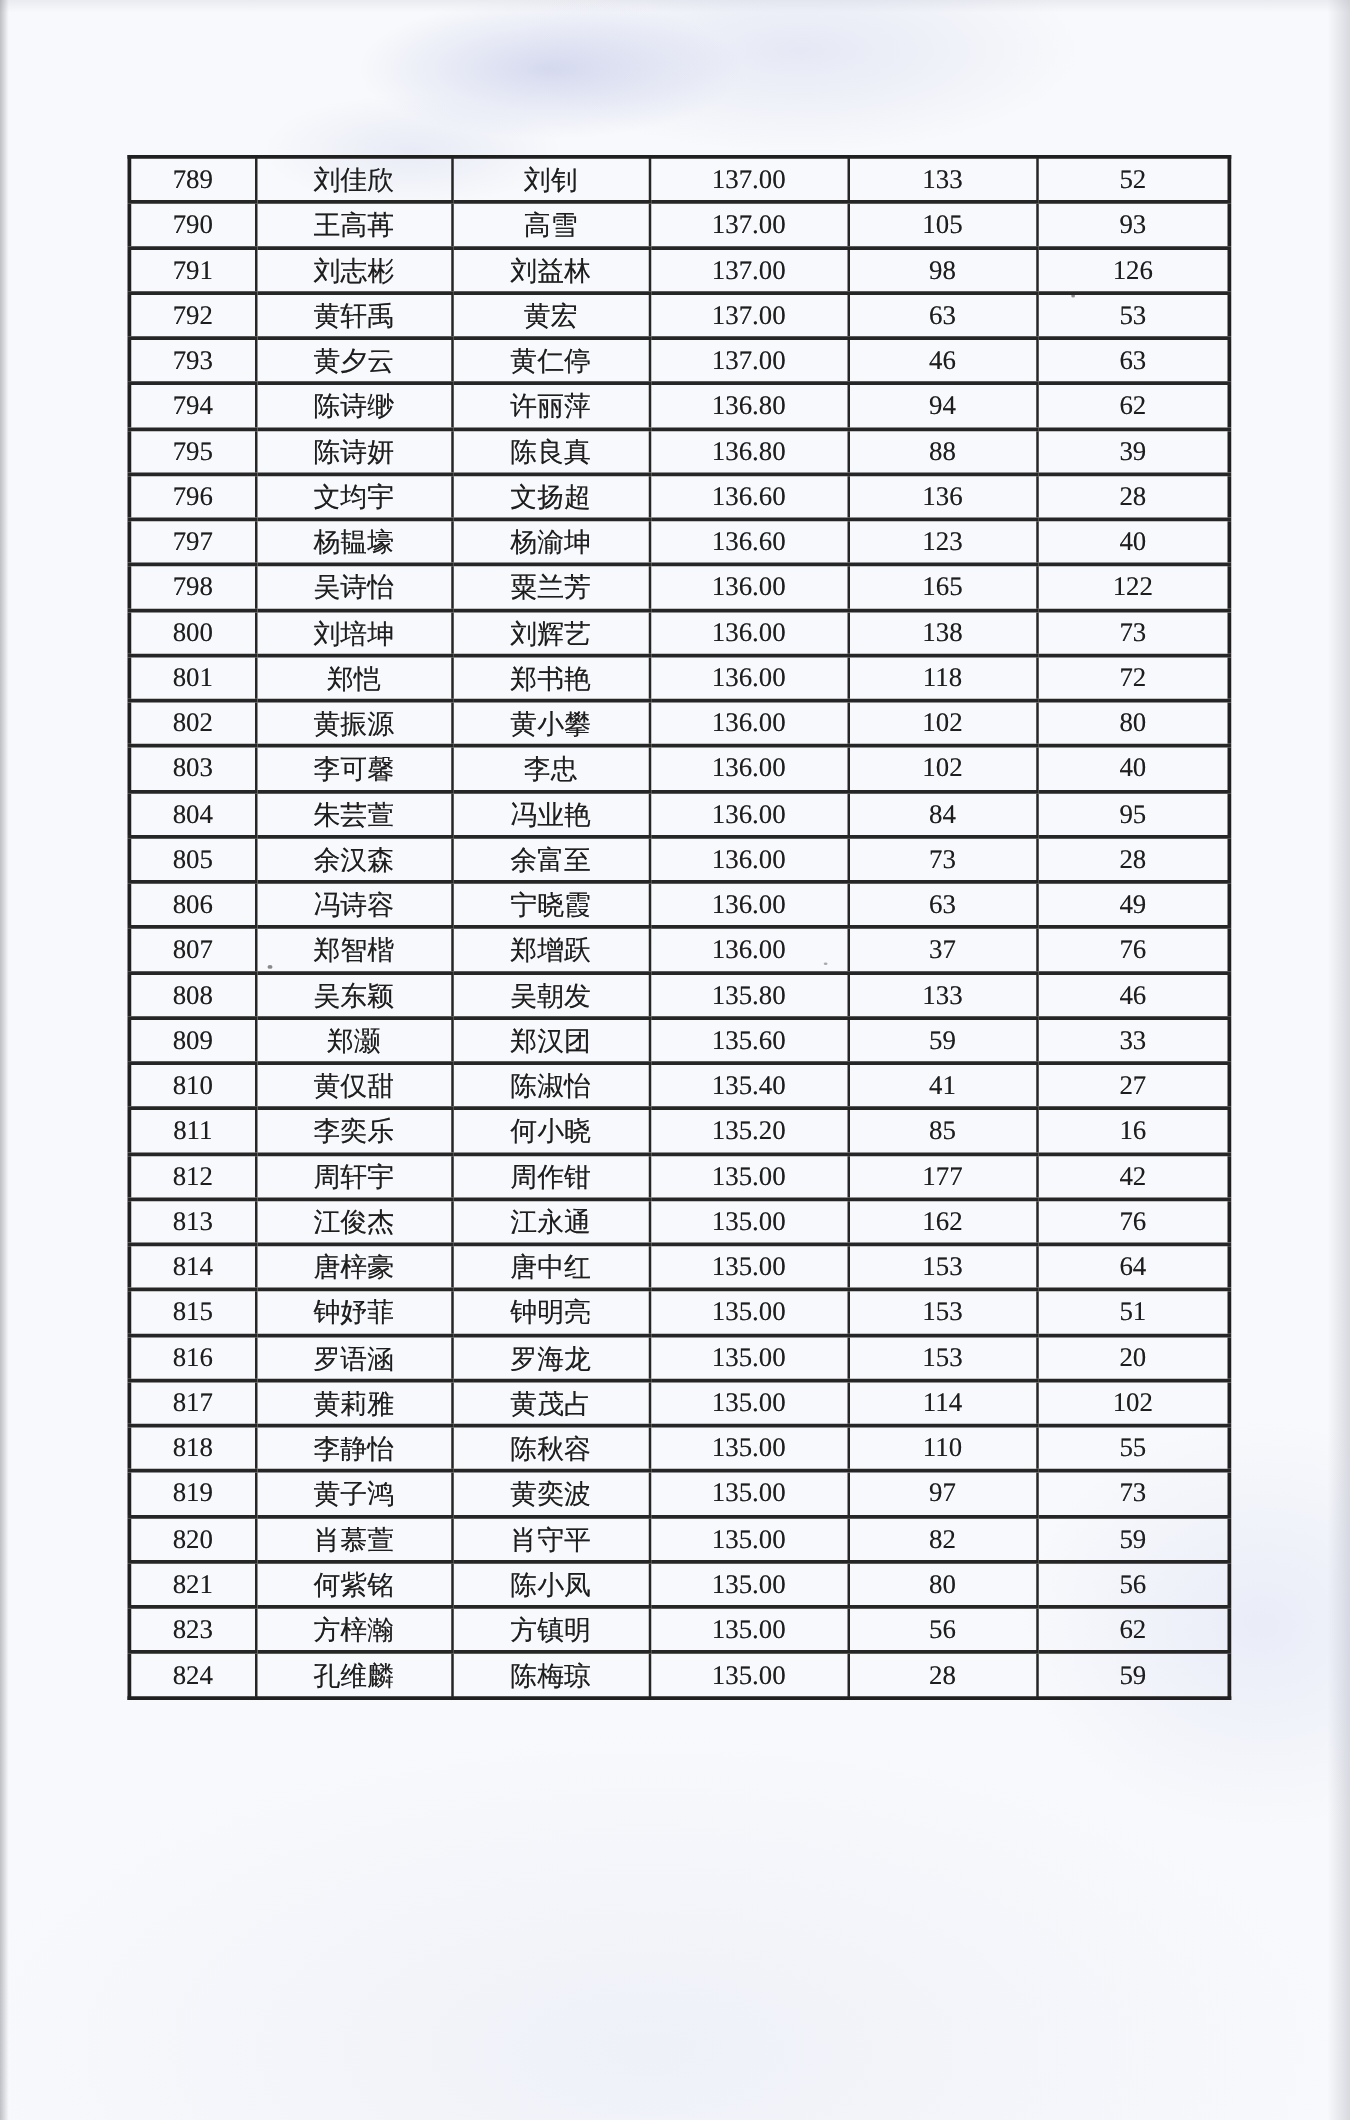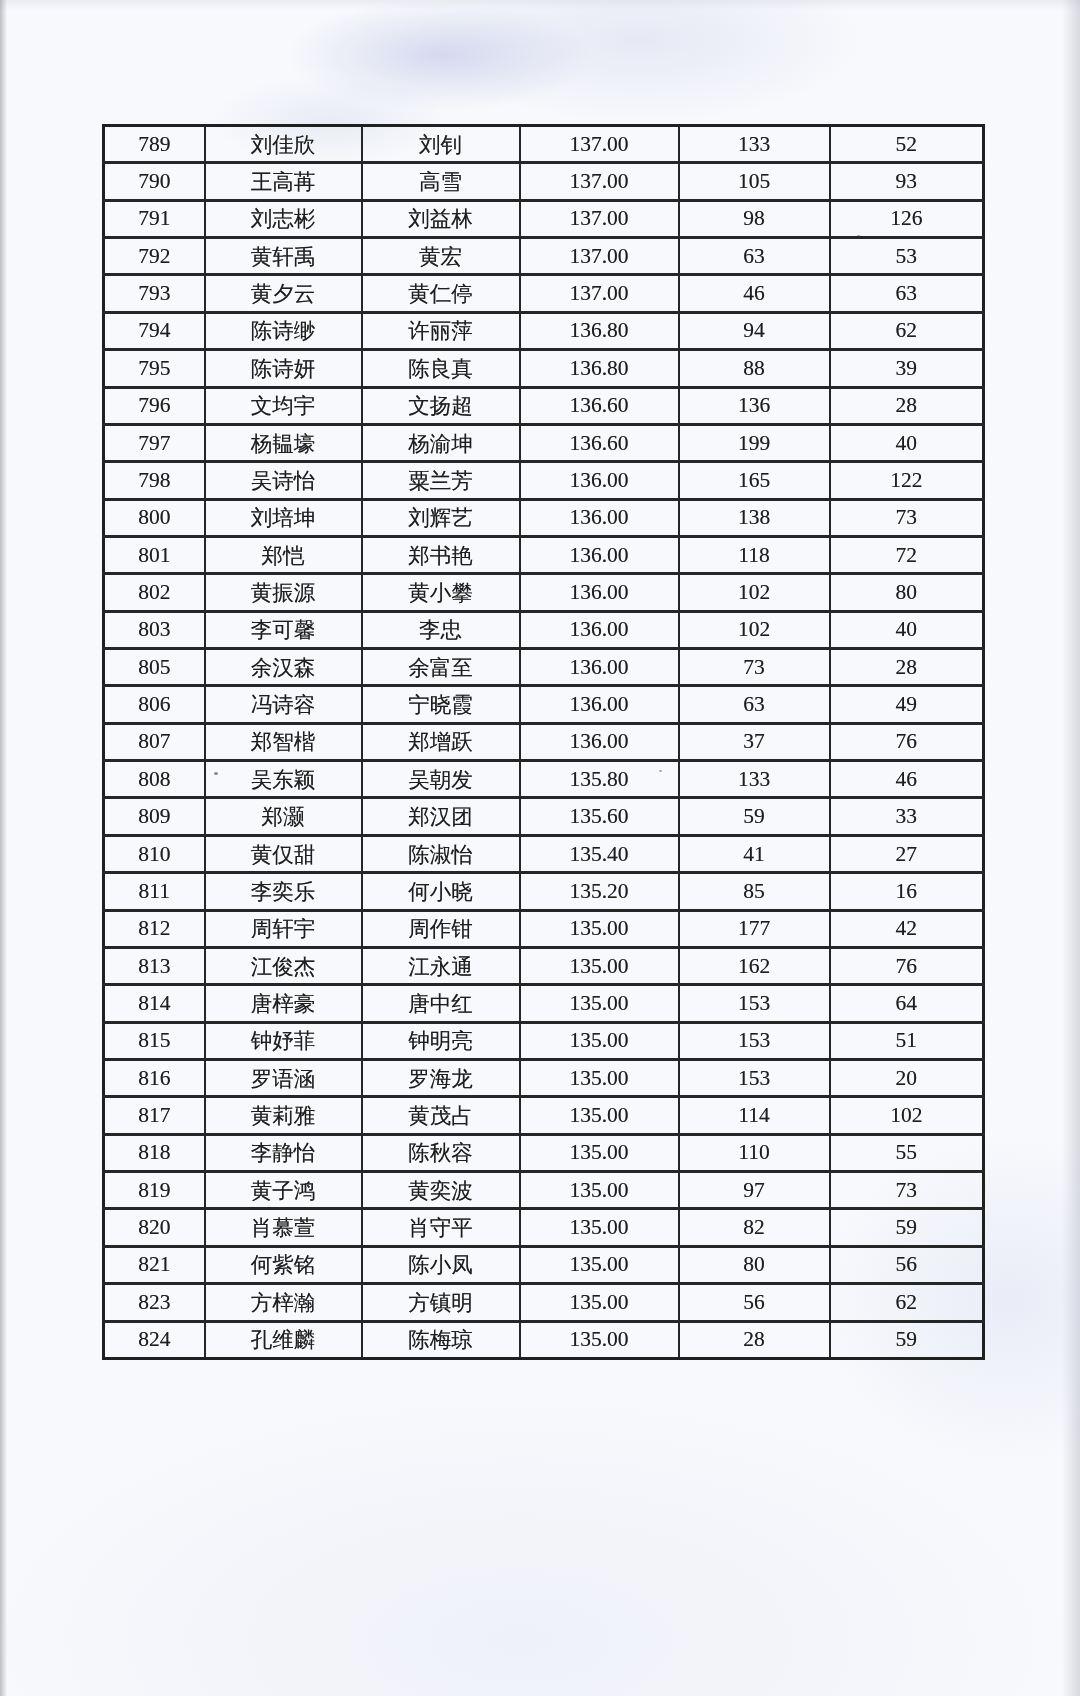--- a/index.html
+++ b/index.html
@@ -147,21 +147,21 @@
           <td>文扬超</td>
           <td>136.60</td>
           <td>136</td>
           <td>28</td>
         </tr>
         <tr>
           <td>797</td>
           <td>杨韫壕</td>
           <td>杨渝坤</td>
           <td>136.60</td>
-          <td>199</td>
+          <td>123</td>
           <td>40</td>
         </tr>
         <tr>
           <td>798</td>
           <td>吴诗怡</td>
           <td>粟兰芳</td>
           <td>136.00</td>
           <td>165</td>
           <td>122</td>
         </tr>
@@ -189,20 +189,28 @@
           <td>102</td>
           <td>80</td>
         </tr>
         <tr>
           <td>803</td>
           <td>李可馨</td>
           <td>李忠</td>
           <td>136.00</td>
           <td>102</td>
           <td>40</td>
+        </tr>
+        <tr>
+          <td>804</td>
+          <td>朱芸萱</td>
+          <td>冯业艳</td>
+          <td>136.00</td>
+          <td>84</td>
+          <td>95</td>
         </tr>
         <tr>
           <td>805</td>
           <td>余汉森</td>
           <td>余富至</td>
           <td>136.00</td>
           <td>73</td>
           <td>28</td>
         </tr>
         <tr>

